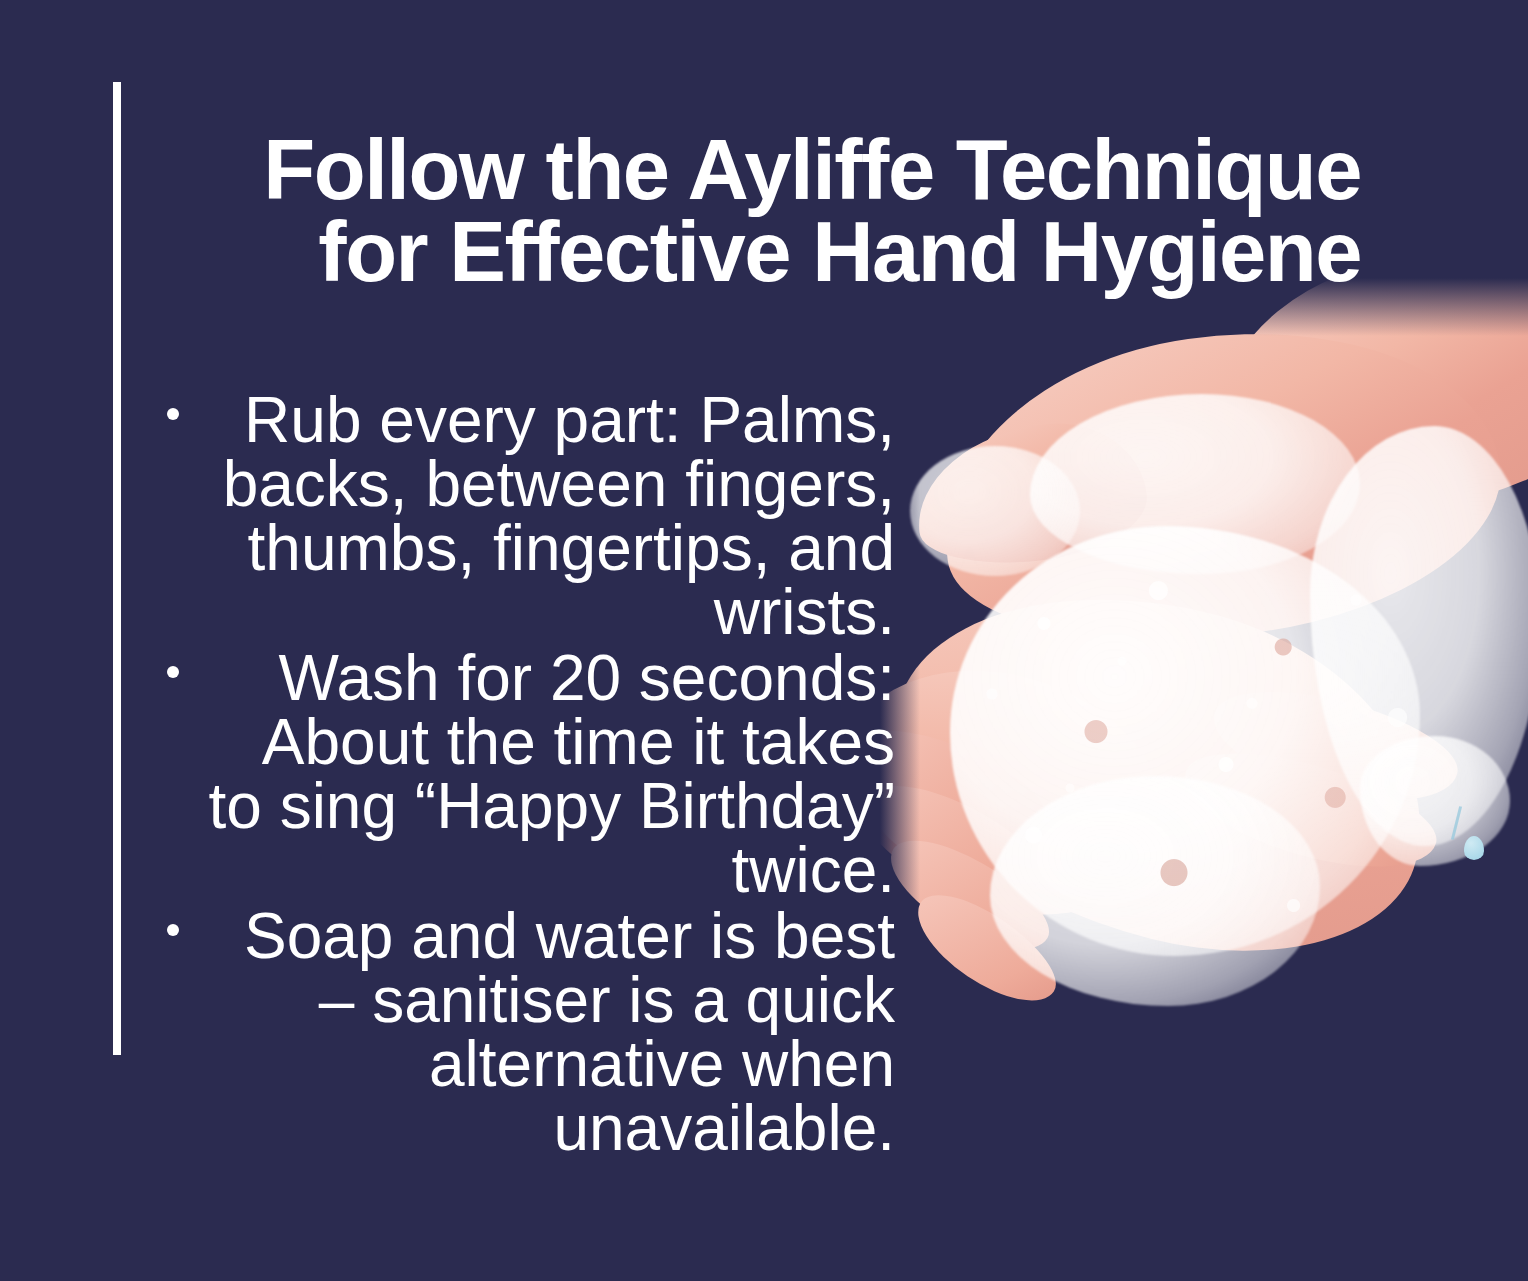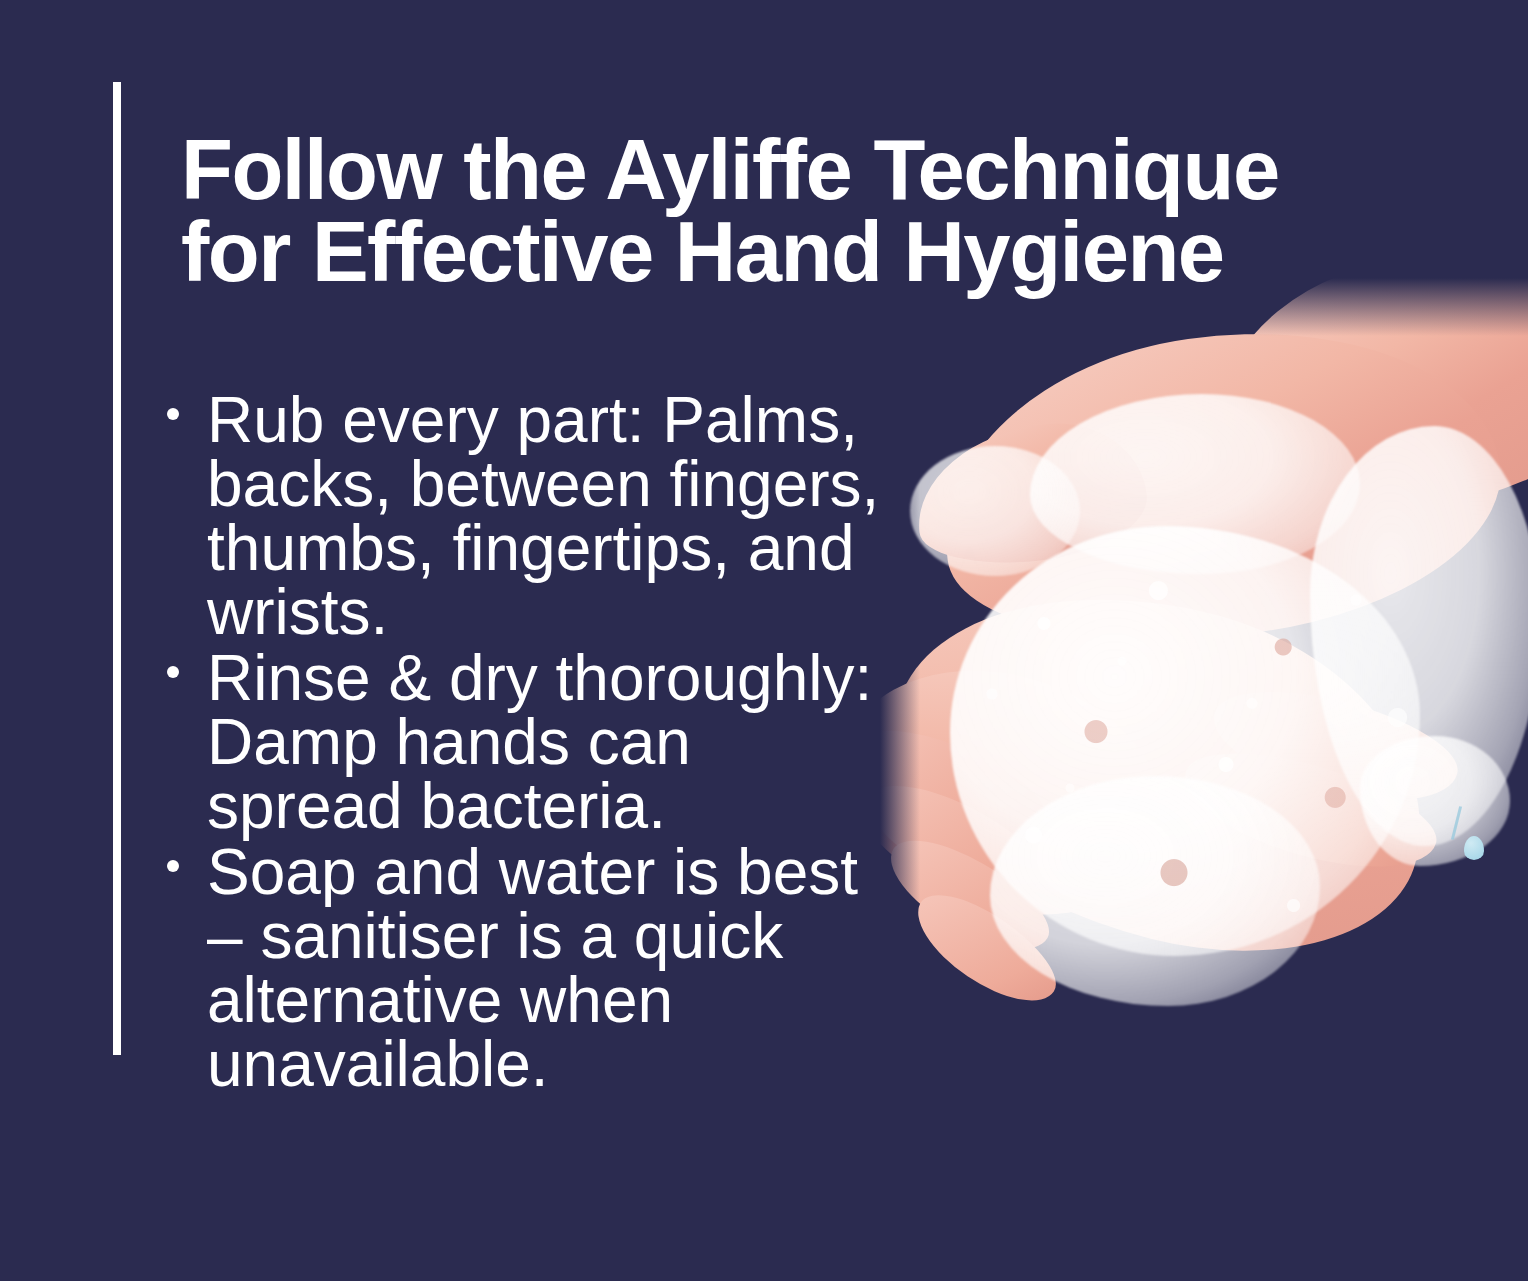--- a/index.html
+++ b/index.html
@@ -9,20 +9,21 @@
   }
   body {
     font-family: "Liberation Sans", sans-serif;
   }
   #poster {
     position: relative;
     width: 1528px;
     height: 1281px;
     background: #2b2b50;
     overflow: hidden;
+    text-align: right;
   }
 
   
   #photo {
     position: absolute;
     left: 880px;
     top: 276px;
     width: 648px;
     height: 790px;
     overflow: hidden;
@@ -260,21 +261,21 @@
 
   <h1 id="headline">Follow the Ayliffe Technique for Effective Hand Hygiene</h1>
 
   <ul id="bullet-list">
     <li>
       <span class="dot"></span>
       <span>Rub every part: Palms, backs, between fingers, thumbs, fingertips, and wrists.</span>
     </li>
     <li>
       <span class="dot"></span>
-      <span>Rinse &amp; dry thoroughly: Damp hands can spread bacteria.</span>
+      <span>Wash for 20 seconds: About the time it takes to sing “Happy Birthday” twice.</span>
     </li>
     <li>
       <span class="dot"></span>
       <span>Soap and water is best – sanitiser is a quick alternative when unavailable.</span>
     </li>
   </ul>
 
 
 </div>
 

